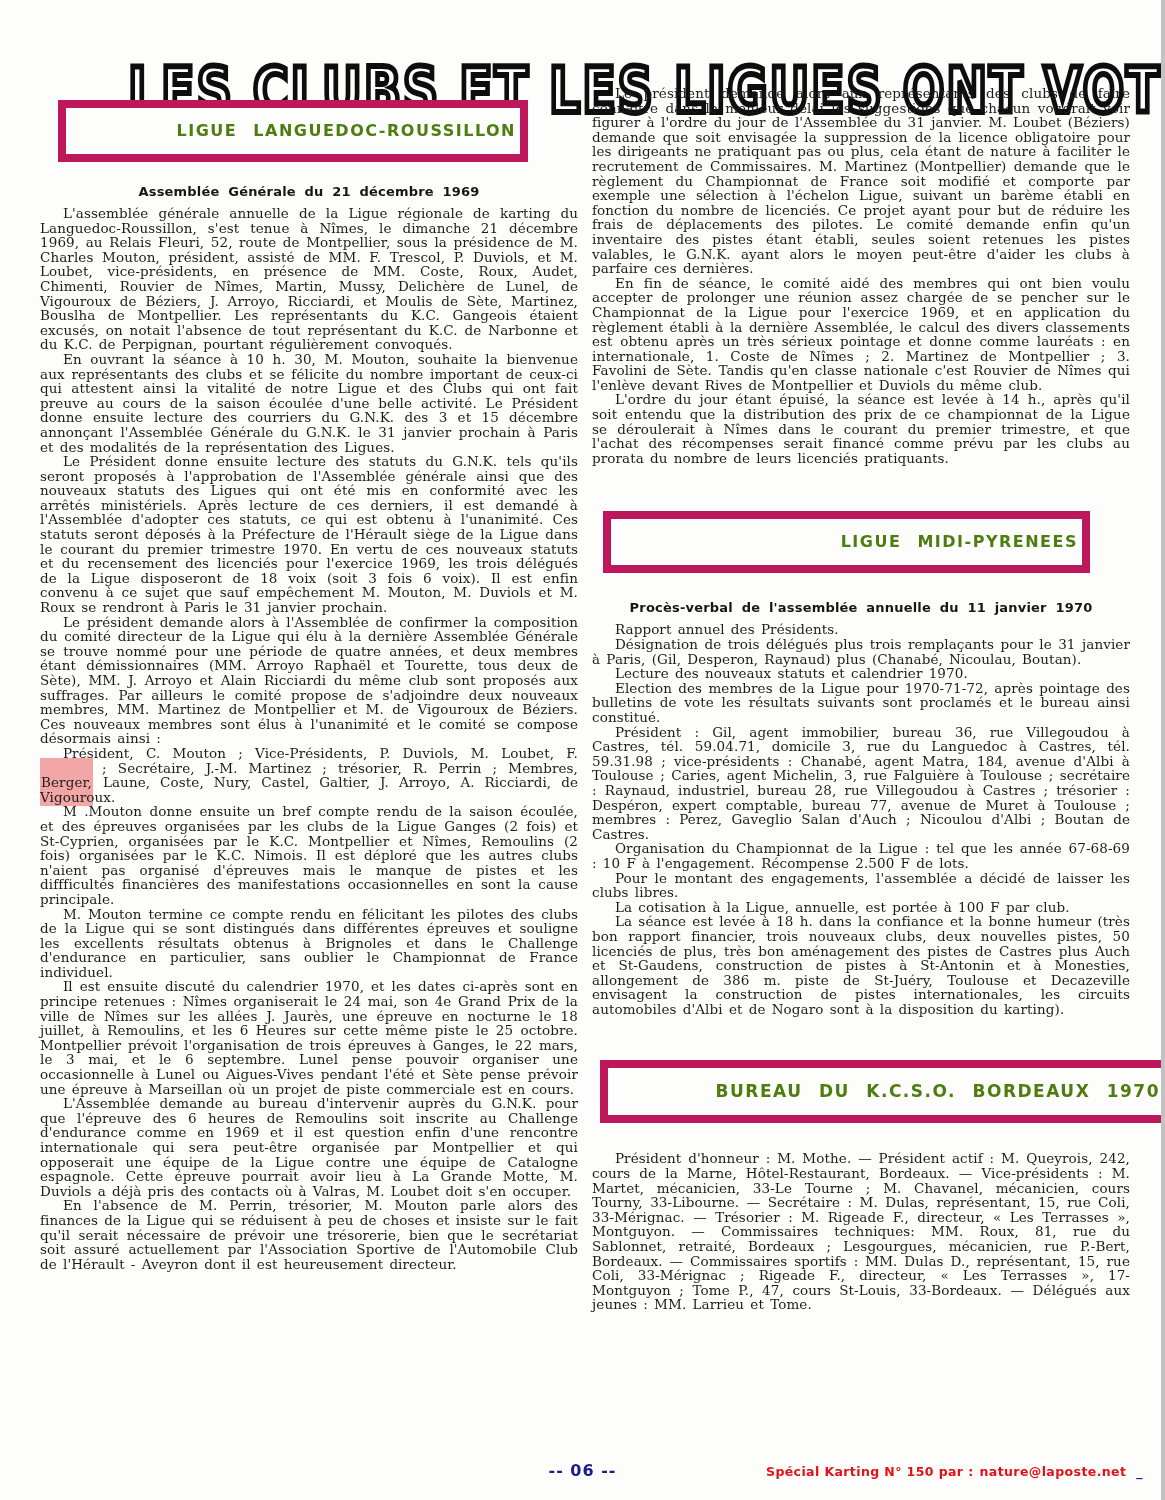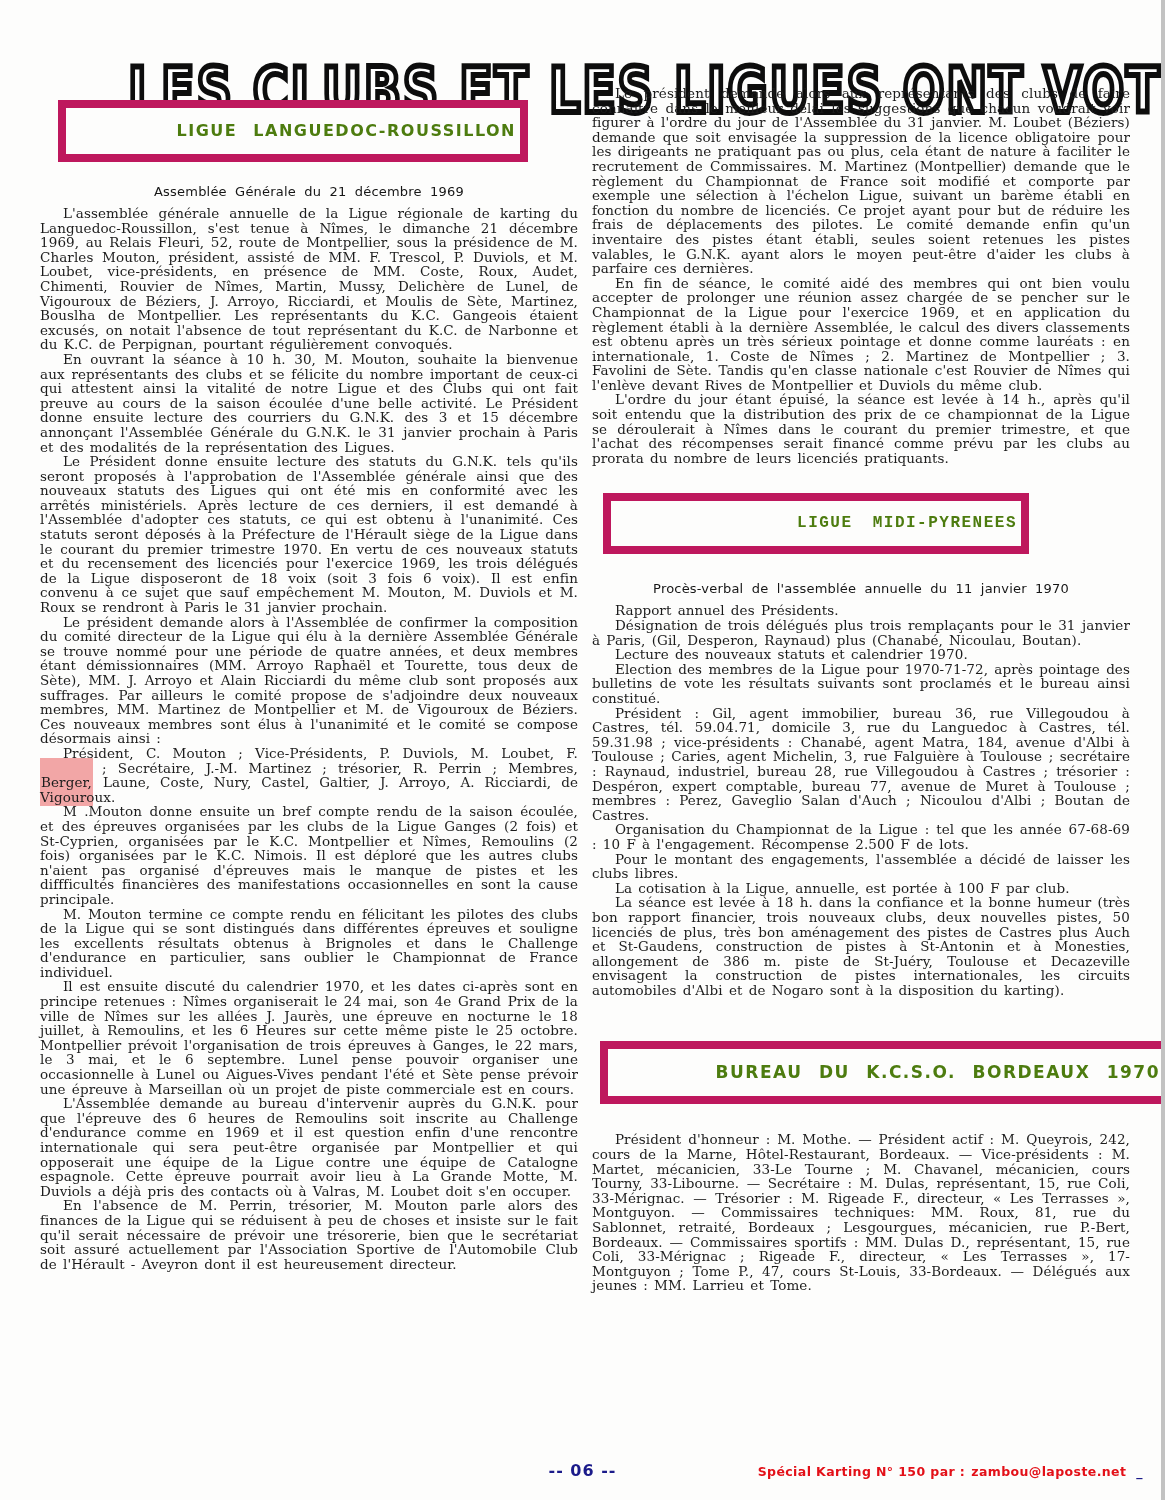--- a/index.html
+++ b/index.html
@@ -43,28 +43,28 @@
     font-family: "DejaVu Sans", sans-serif;
     font-weight: bold;
     font-size: 16px;
     letter-spacing: 1.5px;
     word-spacing: 9px;
     color: #4d7c0f;
     padding: 13px 4px 14px 4px;
     box-sizing: border-box;
   }
   .box-languedoc { width: 470px; margin-left: 18px; }
-  .box-midi      { width: 426px; margin-left: 11px; margin-top: 28px; font-family: Liberation Mono, monospace; }
+  .box-midi      { width: 487px; margin-left: 11px; margin-top: 46px; }
   .box-bordeaux  { width: 572px; margin-left: 8px;  margin-top: 44px; font-size: 17px; }
 
   
   .subheading {
     text-align: center;
     font-family: "DejaVu Sans", sans-serif;
-    font-weight: normal;
+    font-weight: bold;
     font-size: 13px;
     letter-spacing: 0.2px;
     word-spacing: 4px;
     color: #161616;
     margin: 22px 0 7px 0;
   }
   .col-right .subheading { margin-top: 27px; }
 
   
   .body-p {
@@ -170,18 +170,18 @@
     <div class="section-box box-bordeaux">
       <span>BUREAU DU K.C.S.O. BORDEAUX 1970</span>
     </div>
 
     <p class="body-p" style="margin-top:28px;">Président d'honneur : M. Mothe. — Président actif : M. Queyrois, 242, cours de la Marne, Hôtel-Restaurant, Bordeaux. — Vice-présidents : M. Martet, mécanicien, 33-Le Tourne ; M. Chavanel, mécanicien, cours Tourny, 33-Libourne. — Secrétaire : M. Dulas, représentant, 15, rue Coli, 33-Mérignac. — Trésorier : M. Rigeade F., directeur, « Les Terrasses », Montguyon. — Commissaires techniques: MM. Roux, 81, rue du Sablonnet, retraité, Bordeaux ; Lesgourgues, mécanicien, rue P.-Bert, Bordeaux. — Commissaires sportifs : MM. Dulas D., représentant, 15, rue Coli, 33-Mérignac ; Rigeade F., directeur, « Les Terrasses », 17-Montguyon ; Tome P., 47, cours St-Louis, 33-Bordeaux. — Délégués aux jeunes : MM. Larrieu et Tome.</p>
   </div>
 
   <div class="page-number">-- 06 --</div>
 
   <div class="credit-line">
-    <span>Spécial Karting N° 150 par :</span><span class="credit-email">zambou@laposte.net</span><span class="credit-suffix">_</span>
+    <span>Spécial Karting N° 150 par :</span><span class="credit-email">nature@laposte.net</span><span class="credit-suffix">_</span>
   </div>
 
   <div class="scan-edge"></div>
 
 </div>
 
 </body></html>

